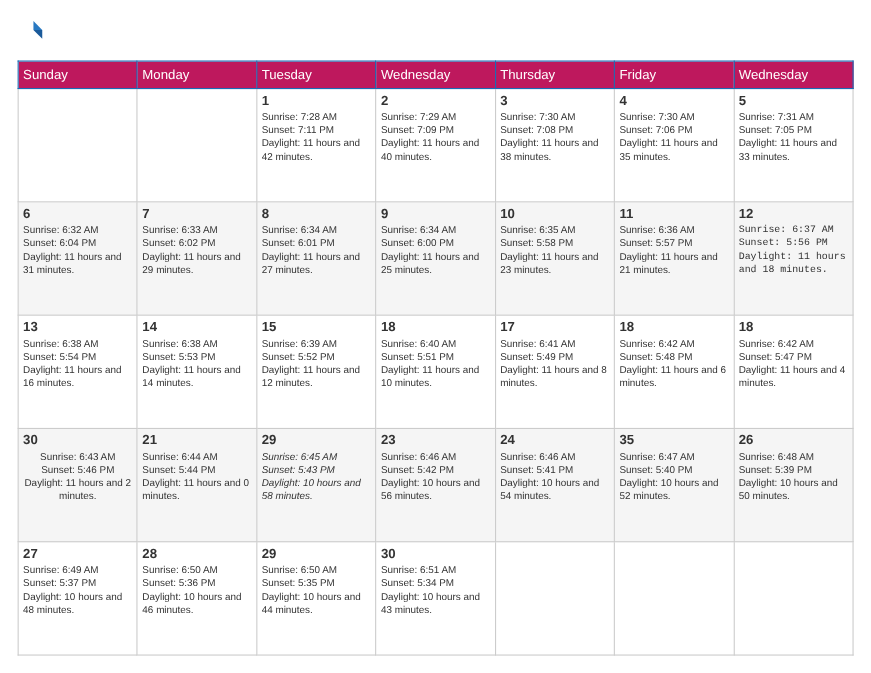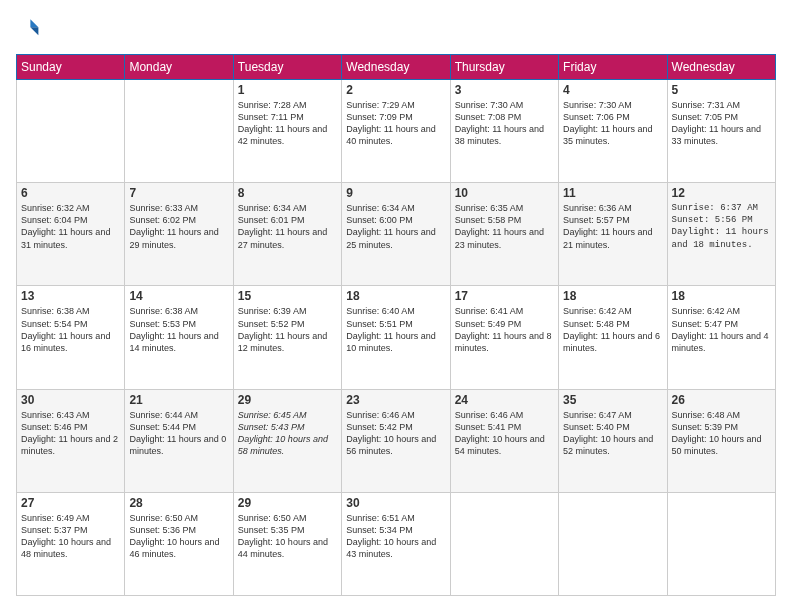--- a/index.html
+++ b/index.html
@@ -251,21 +251,21 @@
           <td>
             <span class="day-num">18</span>
             <div class="cell-text" style="white-space: pre-line;">Sunrise: 6:42 AM
 Sunset: 5:47 PM
 Daylight: 11 hours and 4 minutes.</div>
           </td>
         </tr>
         <tr class="row-even">
           <td>
             <span class="day-num">30</span>
-            <div class="cell-text" style="white-space: pre-line;">Sunrise: 6:43 AM
+            <div class="cell-text" style="white-space: pre-line; text-align: center;">Sunrise: 6:43 AM
 Sunset: 5:46 PM
 Daylight: 11 hours and 2 minutes.</div>
           </td>
           <td>
             <span class="day-num">21</span>
             <div class="cell-text" style="white-space: pre-line;">Sunrise: 6:44 AM
 Sunset: 5:44 PM
 Daylight: 11 hours and 0 minutes.</div>
           </td>
           <td>

